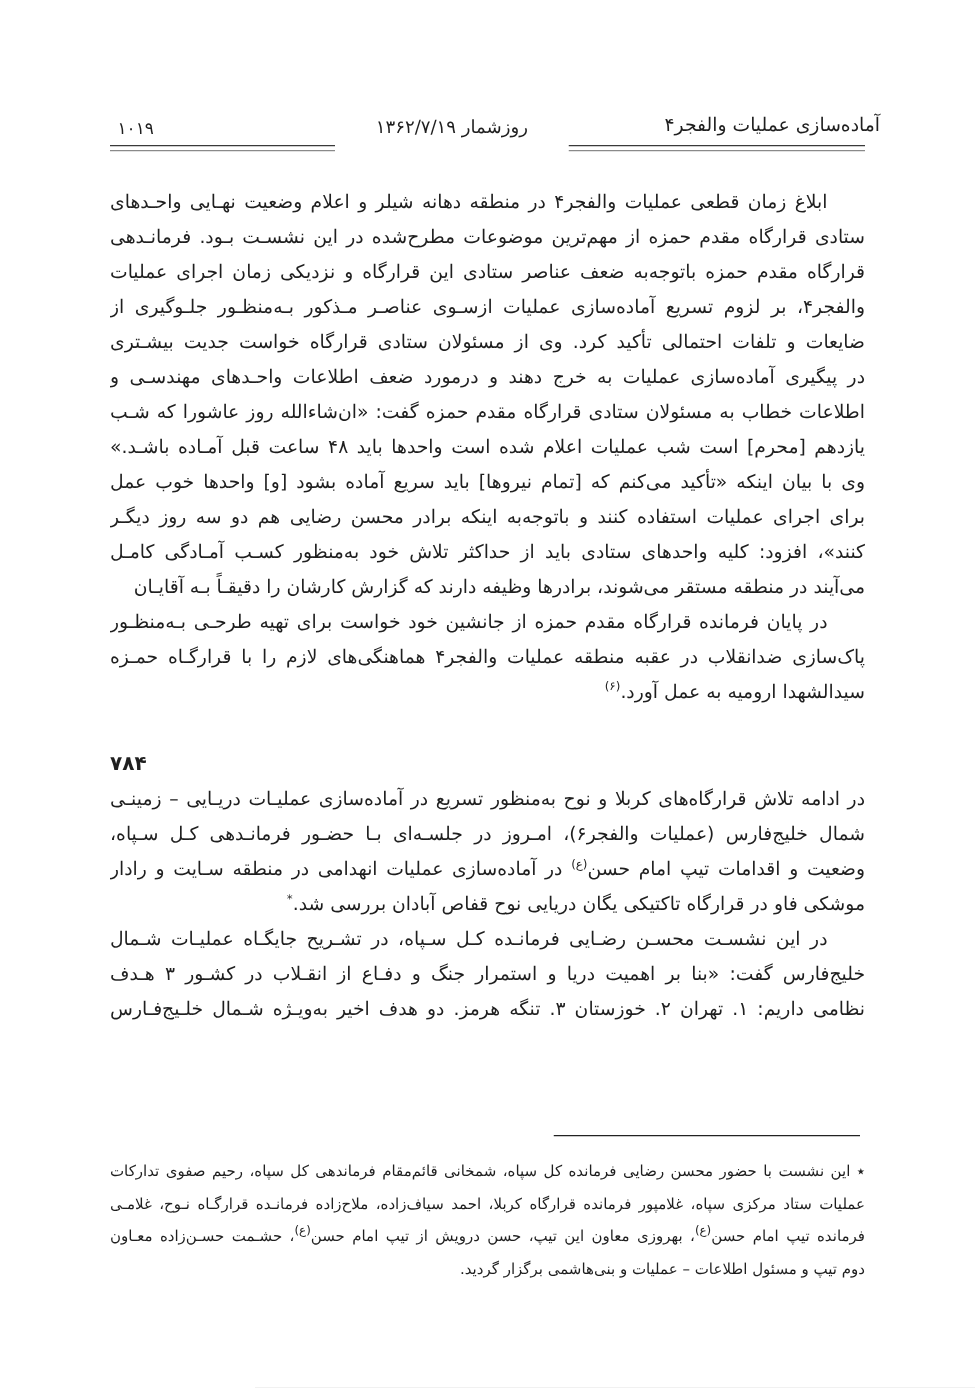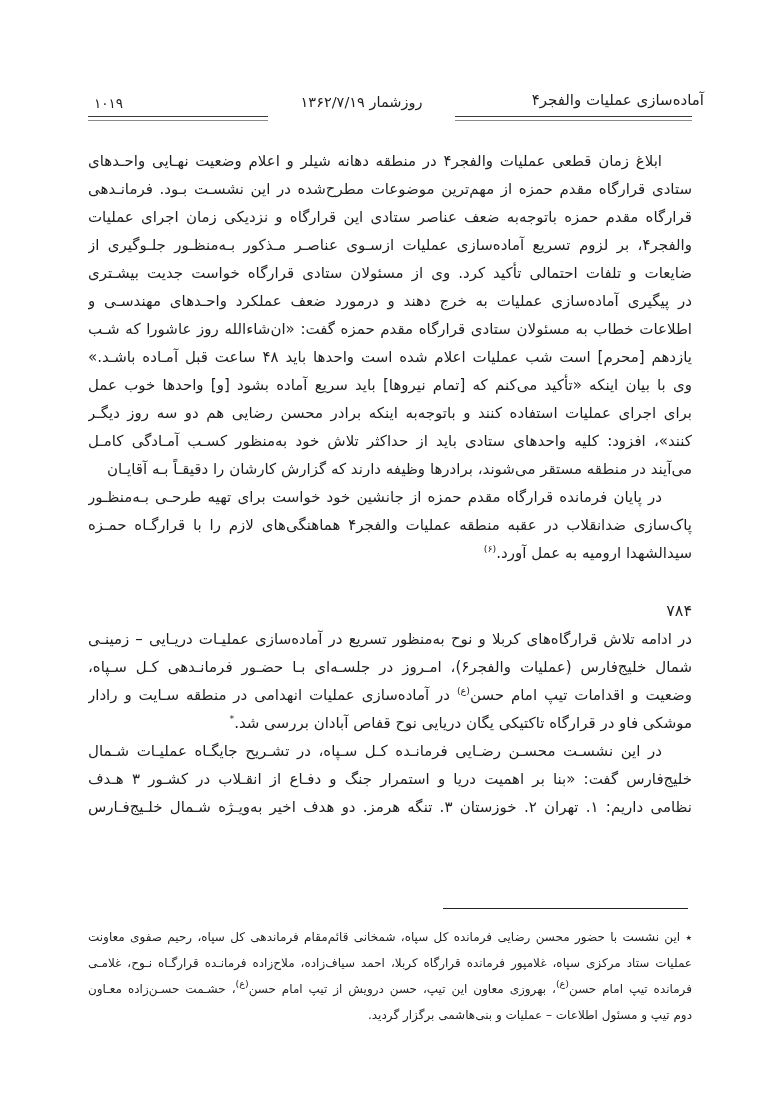--- a/index.html
+++ b/index.html
@@ -41,21 +41,21 @@
   .para{margin:0;}
   .para .line{
     height:28px;overflow:hidden;
     text-align:justify;text-align-last:justify;
   }
   .para.indent .line:first-child{text-indent:30px;}
   .para .line:last-child{text-align-last:right;}
   .para.justify-last .line:last-child{text-align-last:justify;}
   .section-number{
     margin-top:30px;height:28px;
-    font-weight:normal;font-size:16px;text-align:right;
+    font-weight:bold;font-size:16px;text-align:left;
   }
   sup{font-size:9.5px;line-height:0;vertical-align:6px;}
   
   .footnote-rule{
     position:absolute;top:908px;right:92px;width:245px;height:0;
     border-top:1.8px solid #222222;
   }
   .footnotes{
     position:absolute;top:924px;right:88px;width:604px;
     font-size:12px;line-height:26px;
@@ -74,21 +74,21 @@
   <div class="hrule left"></div>
   <div class="header-date">روزشمار ۱۳۶۲/۷/۱۹</div>
 
   <div class="body-text">
     <div class="para indent">
         <div class="line">ابلاغ زمان قطعی عملیات والفجر۴ در منطقه دهانه شیلر و اعلام وضعیت نهـایی واحـدهای</div>
         <div class="line">ستادی قرارگاه مقدم حمزه از مهم‌ترین موضوعات مطرح‌شده در این نشسـت بـود. فرمانـدهی</div>
         <div class="line">قرارگاه مقدم حمزه باتوجه‌به ضعف عناصر ستادی این قرارگاه و نزدیکی زمان اجرای عملیات</div>
         <div class="line">والفجر۴، بر لزوم تسریع آماده‌سازی عملیات ازسـوی عناصـر مـذکور بـه‌منظـور جلـوگیری از</div>
         <div class="line">ضایعات و تلفات احتمالی تأکید کرد. وی از مسئولان ستادی قرارگاه خواست جدیت بیشـتری</div>
-        <div class="line">در پیگیری آماده‌سازی عملیات به خرج دهند و درمورد ضعف عملکرد واحـدهای مهندسـی و</div>
+        <div class="line">در پیگیری آماده‌سازی عملیات به خرج دهند و درمورد ضعف اطلاعات واحـدهای مهندسـی و</div>
         <div class="line">اطلاعات خطاب به مسئولان ستادی قرارگاه مقدم حمزه گفت: «ان‌شاءالله روز عاشورا که شـب</div>
         <div class="line">یازدهم [محرم] است شب عملیات اعلام شده است واحدها باید ۴۸ ساعت قبل آمـاده باشـد.»</div>
         <div class="line">وی با بیان اینکه «تأکید می‌کنم که [تمام نیروها] باید سریع آماده بشود [و] واحدها خوب عمل</div>
         <div class="line">برای اجرای عملیات استفاده کنند و باتوجه‌به اینکه برادر محسن رضایی هم دو سه روز دیگـر</div>
         <div class="line">کنند»، افزود: کلیه واحدهای ستادی باید از حداکثر تلاش خود به‌منظور کسـب آمـادگی کامـل</div>
         <div class="line">می‌آیند در منطقه مستقر می‌شوند، برادرها وظیفه دارند که گزارش کارشان را دقیقـاً بـه آقایـان</div>
       </div>
     <div class="para indent">
         <div class="line">در پایان فرمانده قرارگاه مقدم حمزه از جانشین خود خواست برای تهیه طرحـی بـه‌منظـور</div>
         <div class="line">پاک‌سازی ضدانقلاب در عقبه منطقه عملیات والفجر۴ هماهنگی‌های لازم را با قرارگـاه حمـزه</div>
@@ -106,20 +106,20 @@
     <div class="para indent justify-last">
         <div class="line">در این نشسـت محسـن رضـایی فرمانـده کـل سـپاه، در تشـریح جایگـاه عملیـات شـمال</div>
         <div class="line">خلیج‌فارس گفت: «بنا بر اهمیت دریا و استمرار جنگ و دفـاع از انقـلاب در کشـور ۳ هـدف</div>
         <div class="line">نظامی داریم: ۱. تهران ۲. خوزستان ۳. تنگه هرمز. دو هدف اخیر به‌ویـژه شـمال خلـیج‌فـارس</div>
       </div>
   </div>
 
   <div class="footnote-rule"></div>
   <div class="footnotes">
     <div class="para">
-        <div class="line">٭ این نشست با حضور محسن رضایی فرمانده کل سپاه، شمخانی قائم‌مقام فرماندهی کل سپاه، رحیم صفوی معاونت</div>
+        <div class="line">٭ این نشست با حضور محسن رضایی فرمانده کل سپاه، شمخانی قائم‌مقام فرماندهی کل سپاه، رحیم صفوی تدارکات</div>
         <div class="line">عملیات ستاد مرکزی سپاه، غلامپور فرمانده قرارگاه کربلا، احمد سیاف‌زاده، ملاح‌زاده فرمانـده قرارگـاه نـوح، غلامـی</div>
         <div class="line">فرمانده تیپ امام حسن<sup>(ع)</sup>، بهروزی معاون این تیپ، حسن درویش از تیپ امام حسن<sup>(ع)</sup>، حشـمت حسـن‌زاده معـاون</div>
         <div class="line">دوم تیپ و مسئول اطلاعات – عملیات و بنی‌هاشمی برگزار گردید.</div>
       </div>
   </div>
 
 </div>
 
 </body></html>

